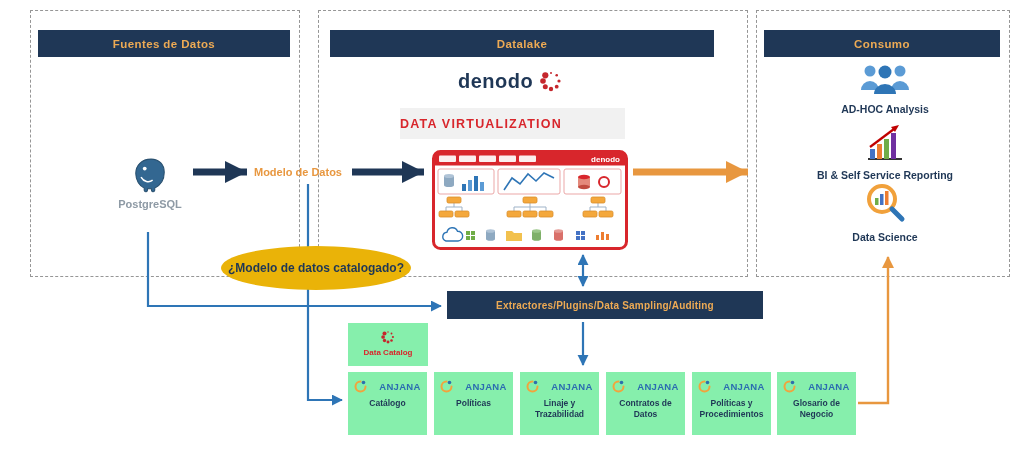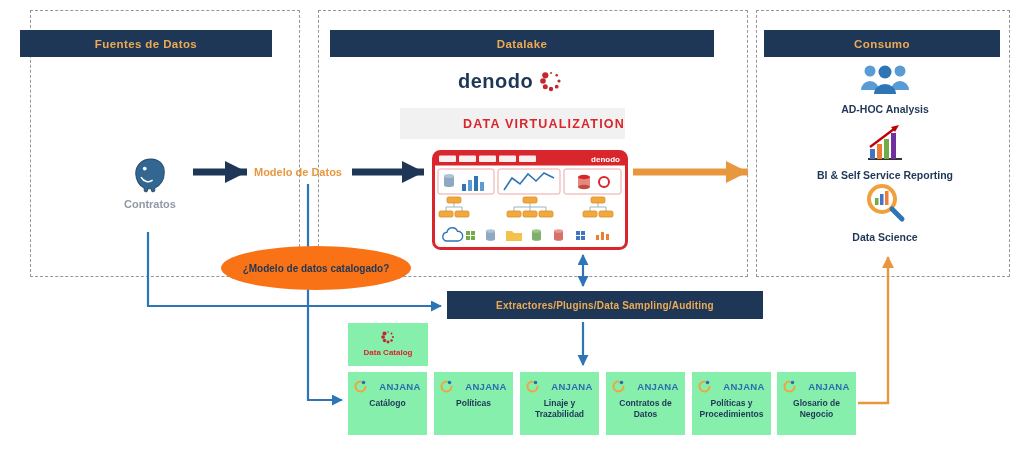--- a/index.html
+++ b/index.html
@@ -7,25 +7,25 @@
   .dashed{position:absolute;border:1.5px dashed #969696;background:transparent;z-index:1;}
   .connectors{position:absolute;left:0;top:0;z-index:2;}
   .hdr{position:absolute;height:27px;background:#1F3756;color:#EDAA54;font-weight:bold;font-size:11.5px;display:flex;align-items:center;justify-content:center;letter-spacing:.4px;z-index:3;}
   .blk{position:absolute;z-index:3;}
   .center{display:flex;flex-direction:column;align-items:center;}
   .sql-brand{font-size:7px;color:#6E6E6E;margin-top:2px;}
   .sql-name{font-size:13.5px;font-weight:bold;color:#3F3F3F;letter-spacing:.2px;}
   .pg-name{font-size:11px;font-weight:bold;color:#8E9AA5;margin-top:2px;}
   .model-lbl{font-size:11px;font-weight:bold;color:#E8973F;white-space:nowrap;text-align:center;}
   .denodo-text{font-size:20px;font-weight:bold;color:#1F3756;letter-spacing:.5px;line-height:1;}
-  .dv-box{position:absolute;background:#F1F1F1;display:flex;align-items:center;justify-content:flex-end;z-index:3;}
+  .dv-box{position:absolute;background:#F1F1F1;display:flex;align-items:center;justify-content:flex-start;z-index:3;}
   .dv-text{font-size:12.5px;font-weight:bold;color:#D8262C;letter-spacing:1.2px;}
   .consumo-item{position:absolute;left:799px;width:172px;text-align:center;z-index:3;}
   .consumo-lbl{font-size:10.5px;font-weight:bold;color:#1F3756;margin-top:3px;}
-  .question{position:absolute;background:#f97316;border-radius:50%;display:flex;align-items:center;justify-content:center;font-size:10px;font-weight:bold;color:#1F3756;white-space:nowrap;z-index:3;}
+  .question{position:absolute;background:#eab308;border-radius:50%;display:flex;align-items:center;justify-content:center;font-size:12px;font-weight:bold;color:#1F3756;white-space:nowrap;z-index:3;}
   .bar{position:absolute;background:#1F3756;display:flex;align-items:center;justify-content:center;z-index:3;}
   .bar-text{font-size:10px;font-weight:bold;color:#EDAA54;letter-spacing:.2px;text-align:center;}
   .graybox{position:absolute;background:#86efac;display:flex;flex-direction:column;align-items:center;z-index:3;}
   .dc-lbl{font-size:8px;font-weight:bold;color:#D8262C;margin-top:3px;}
   .anj-logo{display:flex;align-items:center;gap:12px;margin-top:8px;}
   .anj-brand{font-size:9.5px;font-weight:800;color:#2B6CB0;letter-spacing:.3px;}
   .anj-lbl{font-size:8.5px;font-weight:bold;color:#1F3756;margin-top:5px;line-height:1.3;text-align:center;padding:0 4px;}
 </style>
 </head>
 <body>
@@ -54,32 +54,32 @@
     <path d="M193,172 H247" stroke="#1F3756" stroke-width="7" fill="none" marker-end="url(#ah-navy)"></path>
     <path d="M352,172 H424" stroke="#1F3756" stroke-width="7" fill="none" marker-end="url(#ah-navy)"></path>
     <path d="M633,172 H748" stroke="#E8973F" stroke-width="7" fill="none" marker-end="url(#ah-orange-big)"></path>
     <path d="M148,232 V306 H441" stroke="#2E75B6" stroke-width="2.2" fill="none" marker-end="url(#ah-blue)"></path>
     <path d="M308,184 V400 H342" stroke="#2E75B6" stroke-width="2.2" fill="none" marker-end="url(#ah-blue)"></path>
     <path d="M583,255 V286" stroke="#2E75B6" stroke-width="2.2" fill="none" marker-start="url(#ah-blue)" marker-end="url(#ah-blue)"></path>
     <path d="M583,322 V365" stroke="#2E75B6" stroke-width="2.2" fill="none" marker-end="url(#ah-blue)"></path>
     <path d="M858,403 H888 V257" stroke="#E8973F" stroke-width="2.4" fill="none" marker-end="url(#ah-orange)"></path>
   </svg>
 
-  <div class="hdr" style="left:20px;top:30px;width:252px">Fuentes de Datos</div>
+  <div class="hdr" style="left:38px;top:30px;width:252px">Fuentes de Datos</div>
   <div class="hdr" style="left:330px;top:30px;width:384px">Datalake</div>
   <div class="hdr" style="left:764px;top:30px;width:236px">Consumo</div>
 
 
   <div class="blk center" style="left:108px;top:156px;width:84px">
     <svg width="38" height="40" viewBox="0 0 36 36">
       <path d="M19 2 C10 2 4.5 8 4.5 15.5 C4.5 22 8 27.5 12.5 29.5 L12.5 31.5 C12.5 33 15 33.5 15.5 31.8 L15.8 29.9 C16.9 30.1 18.1 30.1 19.2 29.9 L19.5 31.8 C20 33.5 22.5 33 22.5 31.5 L22.5 29.5 C27.5 27 31.5 21.5 31.5 14.5 C31.5 7 26.5 2 19 2 Z" fill="#336791" stroke="#29506F" stroke-width="1"></path>
       <circle cx="13" cy="11" r="1.8" fill="#ffffff"></circle>
       <path d="M9.5 19 C12 23.5 17 24.5 20.5 22" stroke="#ffffff" stroke-width="1.4" fill="none"></path>
     </svg>
-    <div class="pg-name">Contratos</div>
+    <div class="pg-name">PostgreSQL</div>
   </div>
 
   <div class="blk model-lbl" style="left:248px;top:166px;width:100px">Modelo de Datos</div>
 
   <div class="blk" style="left:458px;top:68px;display:flex;align-items:center;gap:5px">
     <div class="denodo-text">denodo</div>
     <svg width="26" height="26" viewBox="0 0 26 26">
       <g fill="#C5262C">
         <circle cx="13" cy="5" r="1.0"></circle>
           <circle cx="18.7" cy="7.3" r="1.3"></circle>

